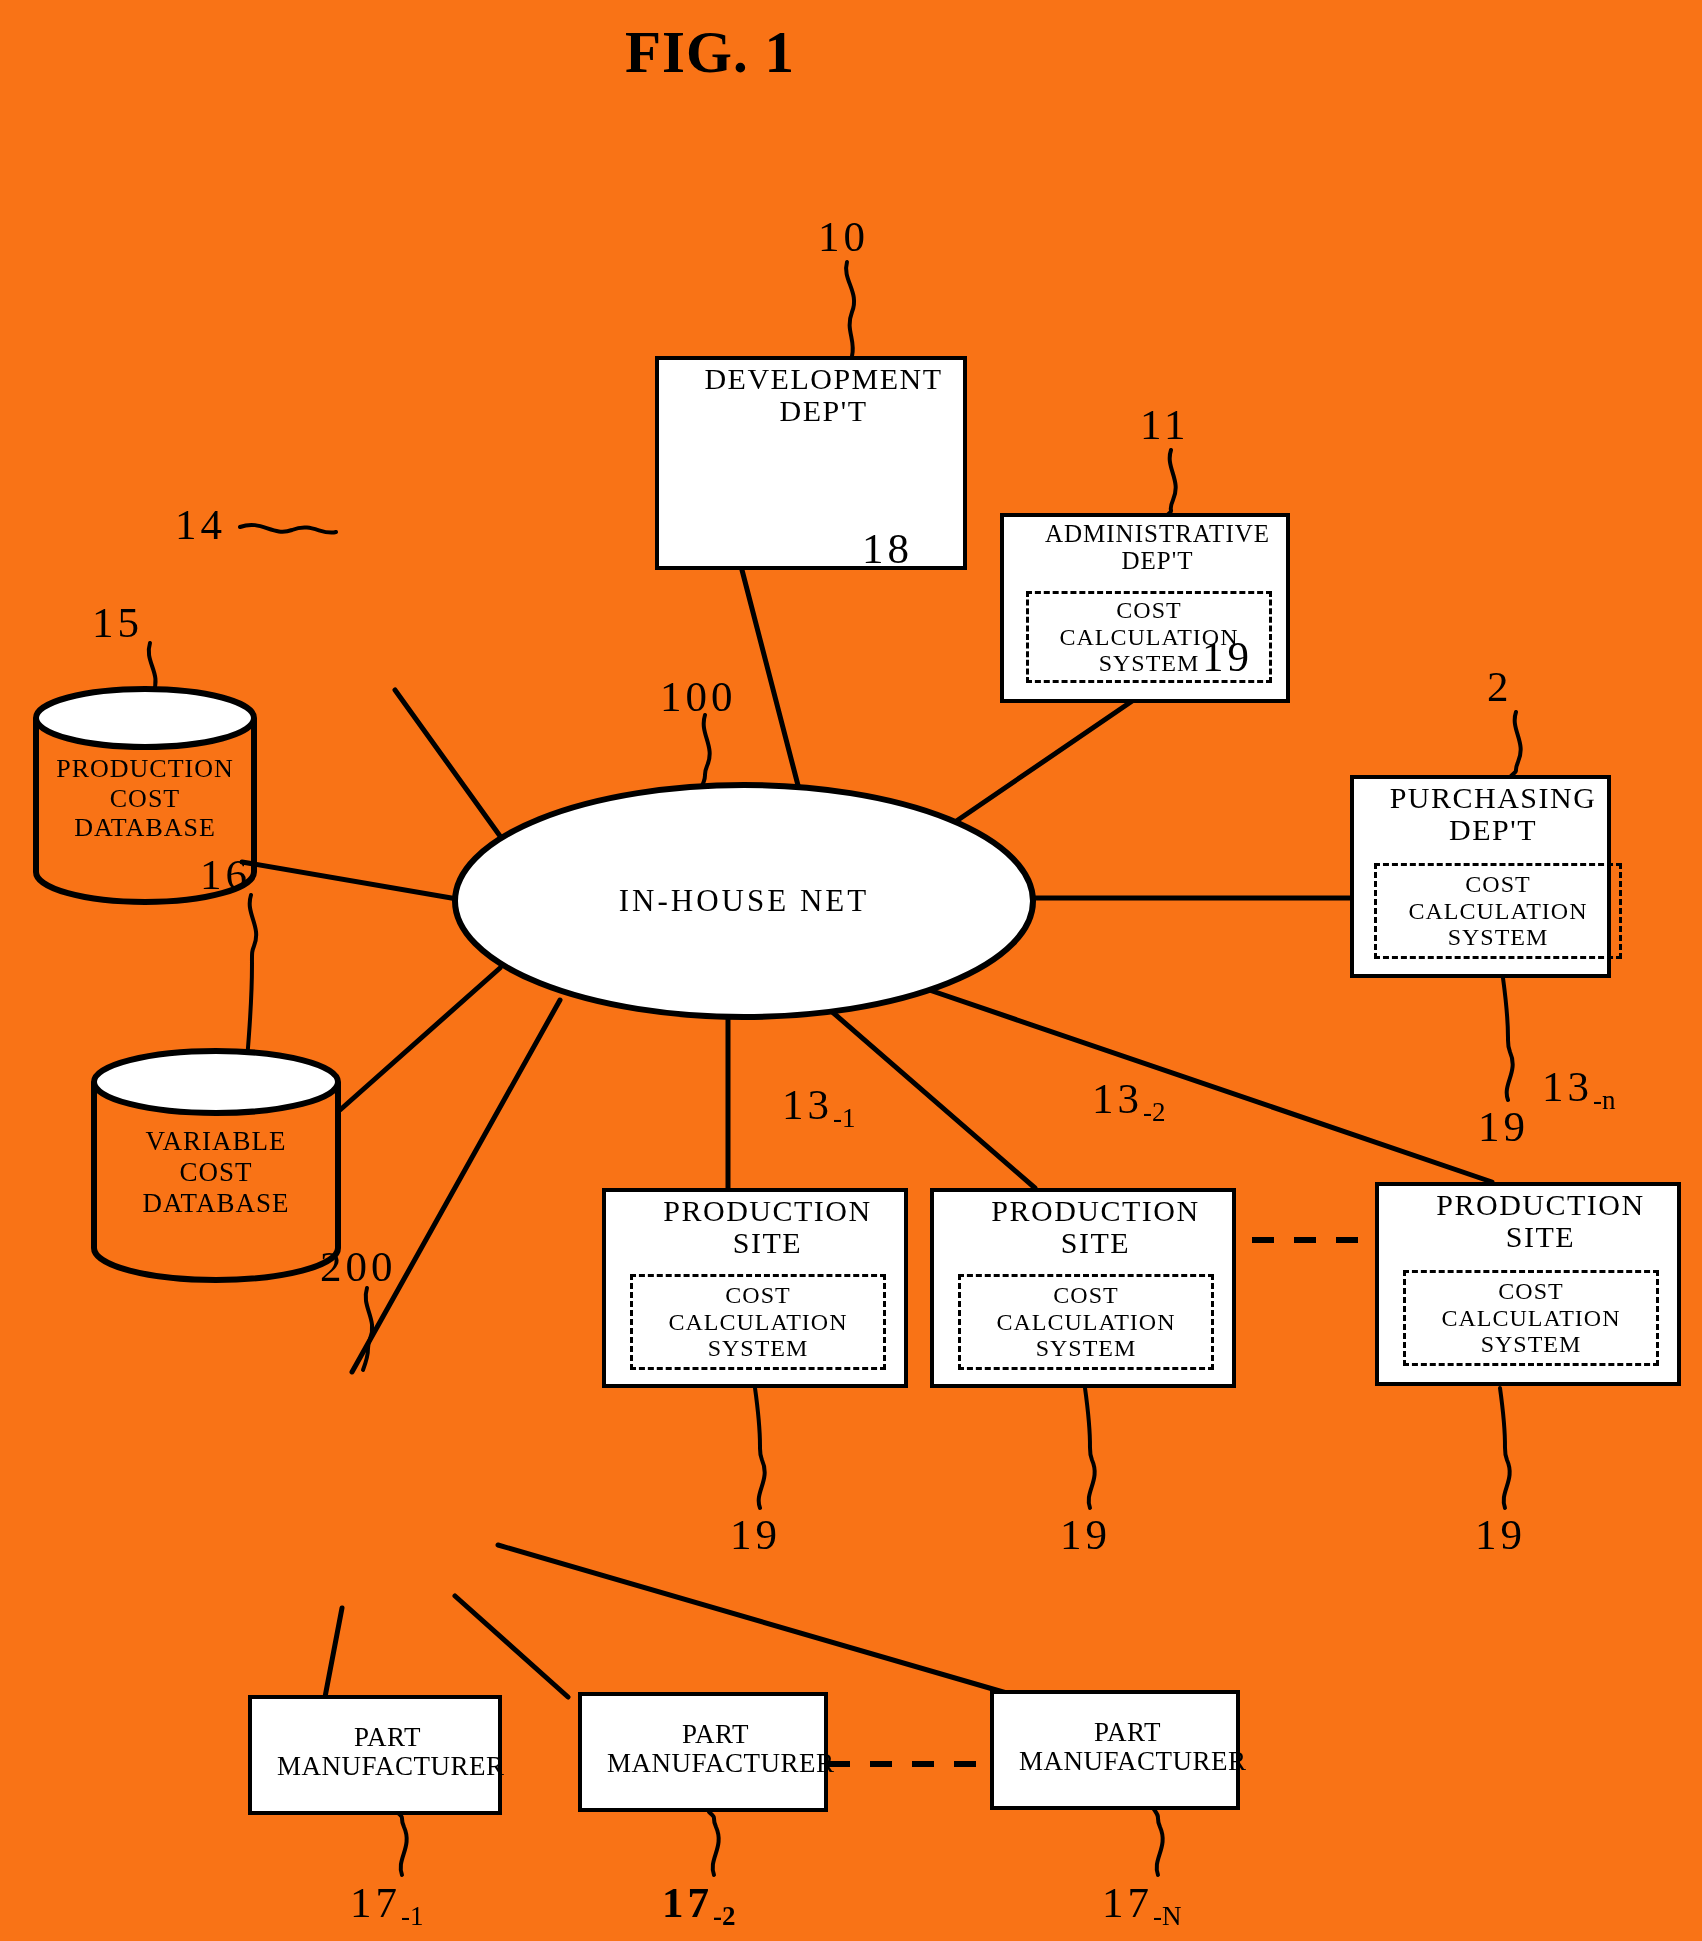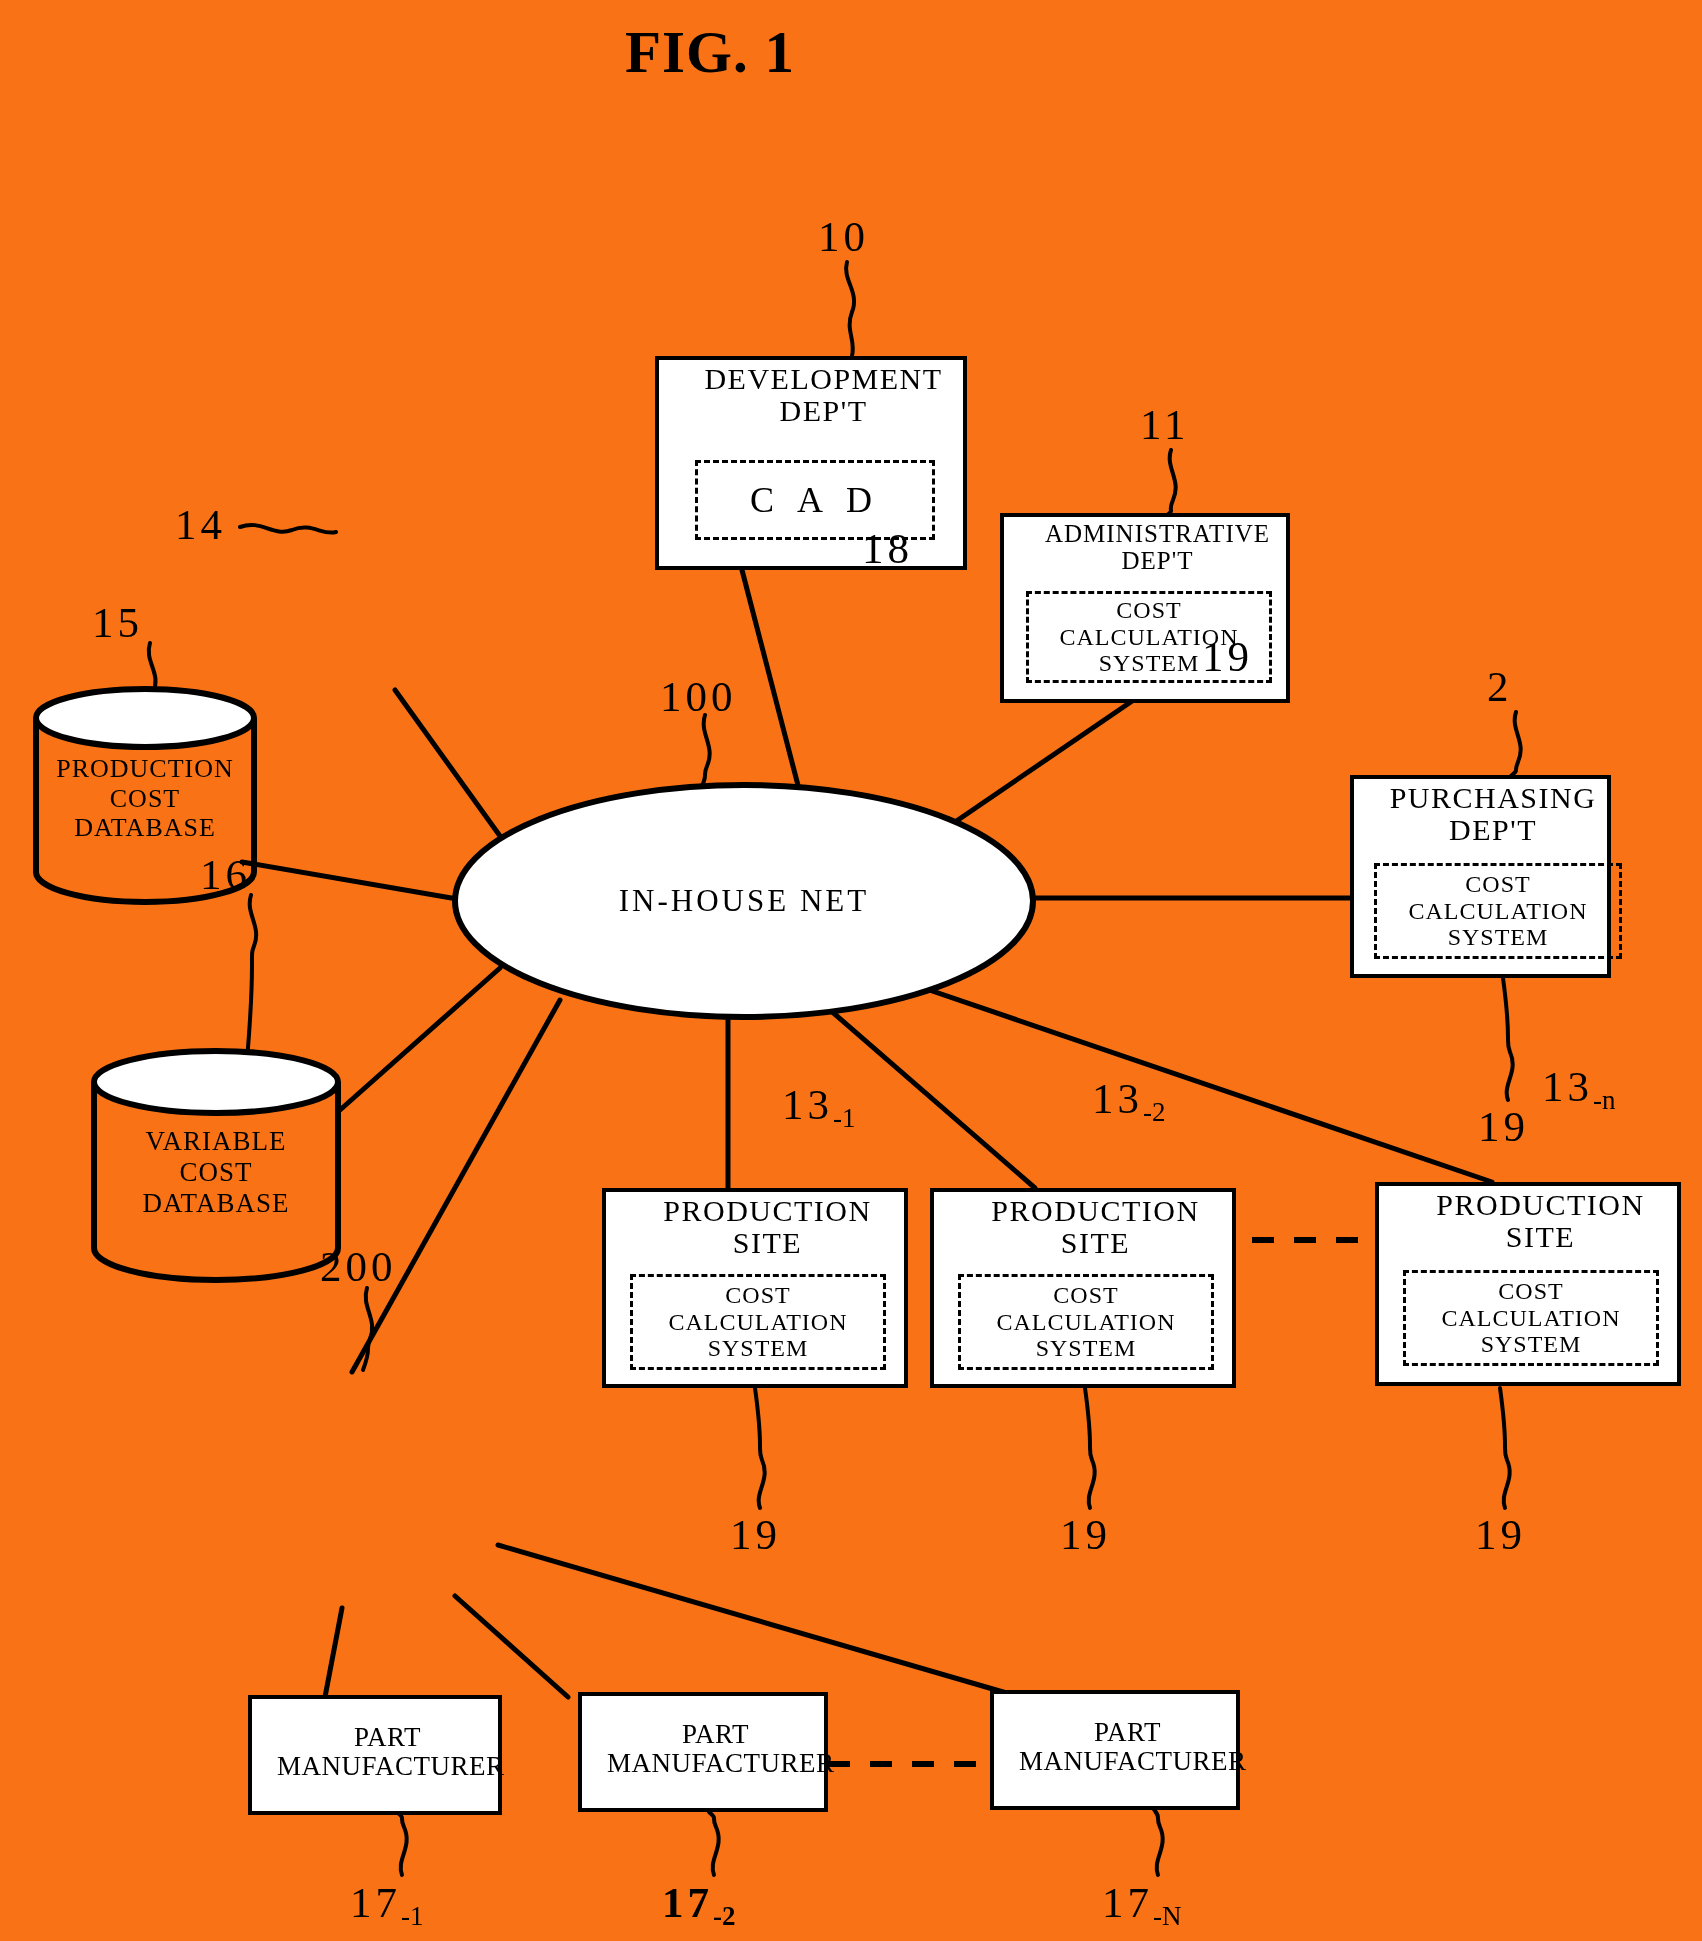--- a/index.html
+++ b/index.html
@@ -195,21 +195,20 @@
 
     <g fill="none" stroke="#000" stroke-width="6" stroke-linecap="butt" stroke-dasharray="22 20">
       <line x1="1252" y1="1240" x2="1360" y2="1240"></line>
       <line x1="828" y1="1764" x2="978" y2="1764"></line>
     </g>
   </svg>
 
   <div class="node-box" style="left:655px; top:356px; width:312px; height:214px;">
     <div class="node-title">DEVELOPMENT
 DEP'T</div>
-    <div class="inner-dashed cad" style="left:36px; top:100px; width:240px; height:80px;">C A D</div>
   </div>
   <div class="ref" style="left:818px; top:212px;">10</div>
   <div class="ref" style="left:862px; top:524px;">18</div>
 
   <div class="node-box" style="left:1000px; top:513px; width:290px; height:190px;">
     <div class="node-title small">ADMINISTRATIVE
 DEP'T</div>
     <div class="inner-dashed" style="left:22px; top:74px; width:246px; height:92px;">COST
 CALCULATION
 SYSTEM</div>

